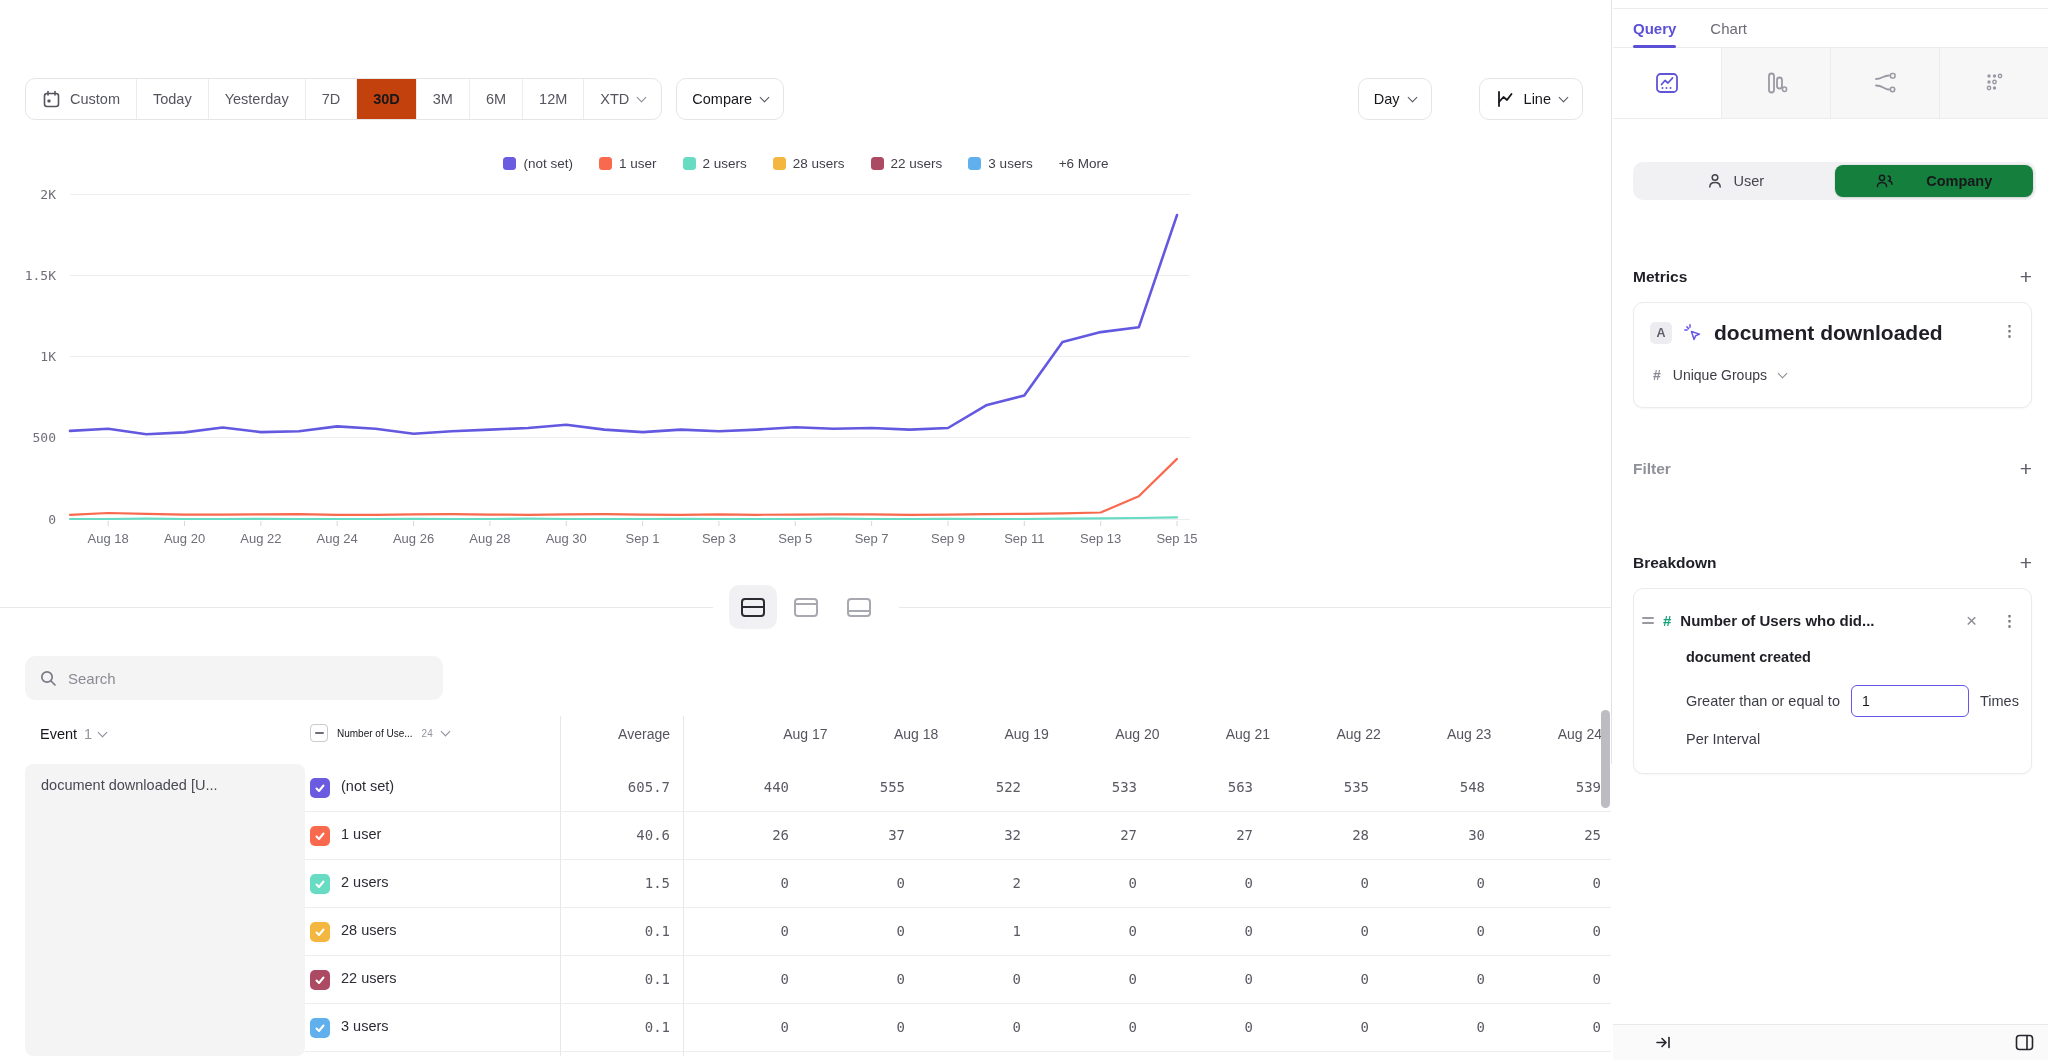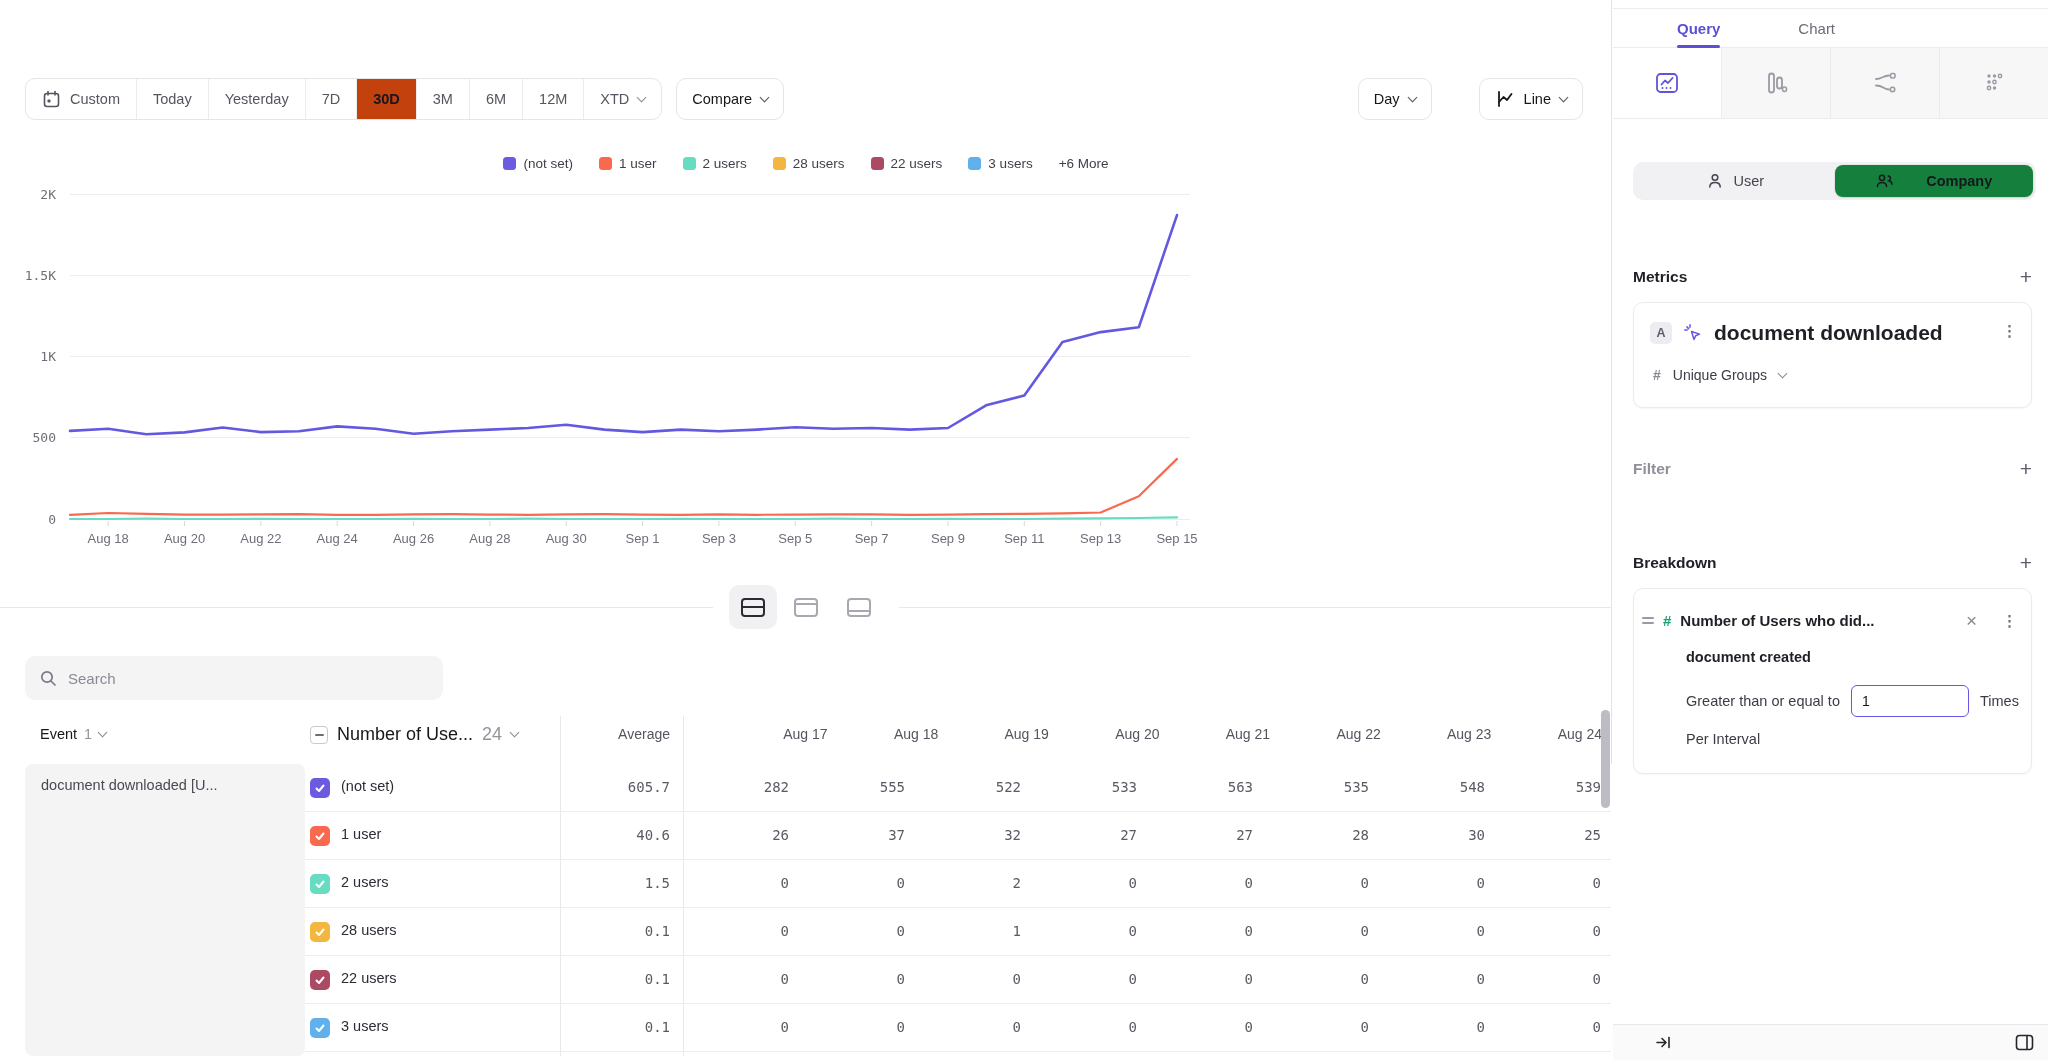--- a/index.html
+++ b/index.html
@@ -46,21 +46,21 @@
 
   
   .search-box { position:absolute; left:25px; top:656px; width:418px; height:44px; background:#f4f4f5; border-radius:10px; display:flex; align-items:center; gap:11px; padding:0 14px; }
   .search-box input { border:none; outline:none; background:transparent; font-size:15px; font-family:"Liberation Sans",sans-serif; color:#2c2c35; flex:1; }
   .search-box input::placeholder { color:#8a8a94; }
 
   
   .thead { position:absolute; left:0; top:716px; width:1612px; height:40px; }
   .th-event { position:absolute; left:40px; top:10px; display:flex; align-items:center; gap:7px; font-size:14.5px; }
   .th-event .cnt, .th-group .cnt { color:#94949e; }
-  .th-group { position:absolute; left:310px; top:8px; display:flex; align-items:center; gap:9px; font-size:18px; }
+  .th-group { position:absolute; left:310px; top:8px; display:flex; align-items:center; gap:9px; font-size:10px; }
   .th-avg { position:absolute; left:560px; top:10px; width:123px; padding-right:13px; text-align:right; font-size:14px; color:#55555f; }
   .th-dates { position:absolute; left:683px; right:0; top:10px; display:flex;padding-left:44px; }
   .th-dates .dcell { flex:1; text-align:right; padding-right:10px; font-size:14px; color:#55555f; white-space:nowrap; overflow:hidden; }
   .vline-a { position:absolute; left:560px; top:716px; height:340px; border-left:1px solid #e8e8ea; }
   .vline-b { position:absolute; left:683px; top:716px; height:340px; border-left:1px solid #e8e8ea; }
 
   .indet-box { width:18px; height:18px; border:1.5px solid #c9c9cf; border-radius:4px; background:#fff; display:flex; align-items:center; justify-content:center; }
   .indet-box .dash { width:9px; height:2px; background:#6e6e78; border-radius:1px; }
 
   .event-block { position:absolute; left:25px; top:764px; width:280px; height:292px; background:#f4f4f5; border-radius:8px; padding:13px 16px; font-size:14.5px; color:#494952; white-space:nowrap; overflow:hidden; }
@@ -70,21 +70,21 @@
   .row-label { position:absolute; left:36px; top:14px; font-size:14.5px; color:#2c2c35; }
   .row-avg { position:absolute; left:255px; top:15px; width:123px; padding-right:13px; text-align:right; font-size:14px; color:#5a5a64; }
   .row-vals { position:absolute; left:378px; right:0; top:15px; display:flex; }
   .row-vals .dcell { flex:1; text-align:right; padding-right:10px; font-size:14px; color:#5a5a64; white-space:nowrap; }
 
   .scroll-thumb { position:absolute; left:1601px; top:710px; width:9px; height:98px; border-radius:5px; background:#bcbcc2; z-index:5; }
 
   
   #panel { position:absolute; left:1613px; top:0; width:435px; height:1060px; background:#fff; }
   .ptabs { position:absolute; left:0; right:0; top:8px; height:40px; display:flex; align-items:stretch; gap:34px; padding-left:20px; border-top:1px solid #ececef; border-bottom:1px solid #ececef; }
-  .ptab { display:flex; align-items:center; font-size:15px; position:relative; cursor:pointer;margin-left:44px; }
+  .ptab { display:flex; align-items:center; font-size:15px; position:relative; cursor:pointer; }
   .ptab.active { color:#5b4fd6; font-weight:700; }
   .ptab.active::after { content:""; position:absolute; left:0; right:0; bottom:-1px; height:3px; background:#5b4fd6; border-radius:2px; }
   .ptab.inactive { color:#6b6b76; font-weight:500; }
 
   .icon-strip { position:absolute; left:0; right:0; top:48px; height:71px; background:#f7f7f8; display:flex; border-bottom:1px solid #ececef; }
   .icell { flex:1; display:flex; align-items:center; justify-content:center; border-right:1px solid #ececef; cursor:pointer; }
   .icell:last-child { border-right:none; }
   .icell.selected { background:#fff; }
 
   .seg-ctrl { position:absolute; left:20px; right:12px; top:162px; height:38px; background:#f1f1f3; border-radius:10px; display:flex; padding:3px; }
@@ -322,21 +322,21 @@
   <div class="rows" id="table-rows">
       <div class="trow">
         <span class="row-check" style="background:#6a5be0;">
           <svg width="12" height="12" viewBox="0 0 12 12" fill="none">
             <path d="M2.5 6.5L5 9l4.5-5.5" stroke="#fff" stroke-width="2" stroke-linecap="round" stroke-linejoin="round"></path>
           </svg>
         </span>
         <span class="row-label">(not set)</span>
         <span class="row-avg mono">605.7</span>
         <div class="row-vals">
-          <div class="dcell mono">282</div>
+          <div class="dcell mono">440</div>
           <div class="dcell mono">555</div>
           <div class="dcell mono">522</div>
           <div class="dcell mono">533</div>
           <div class="dcell mono">563</div>
           <div class="dcell mono">535</div>
           <div class="dcell mono">548</div>
           <div class="dcell mono">539</div>
         </div>
       </div>
       <div class="trow">

